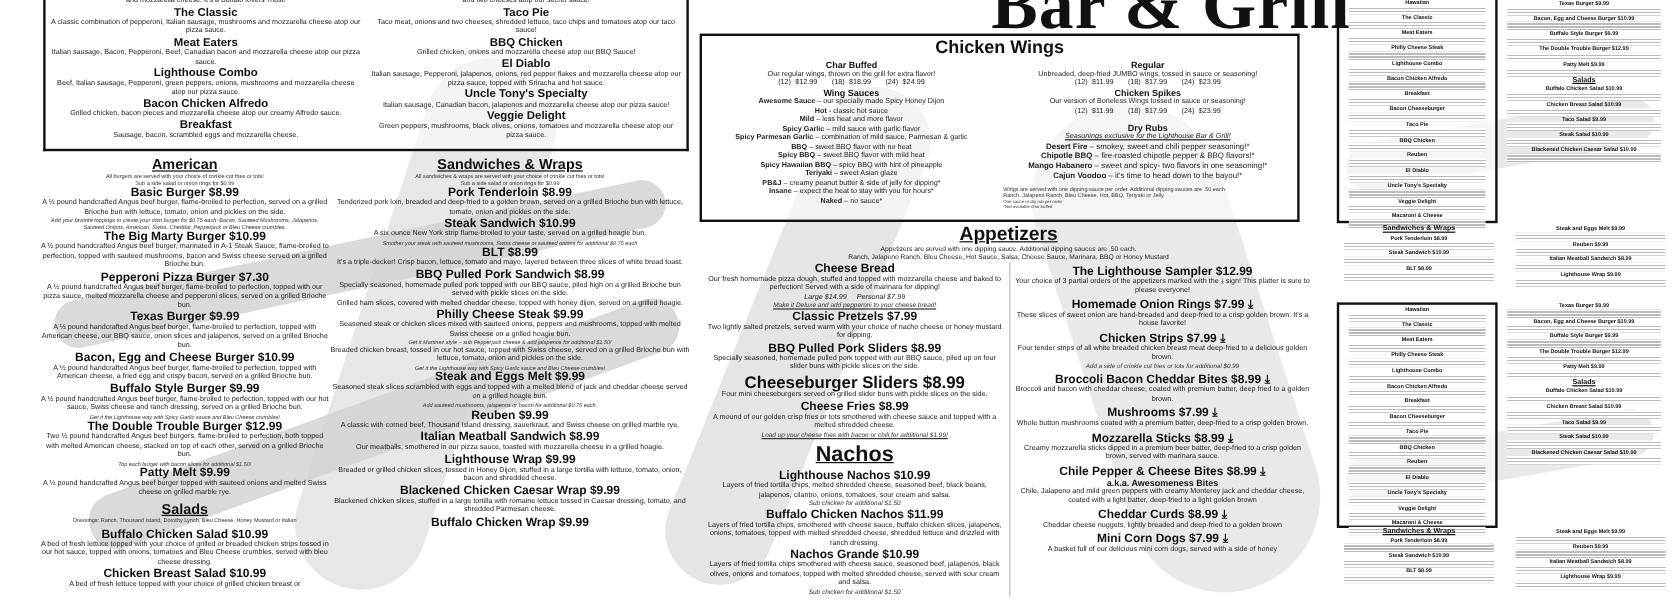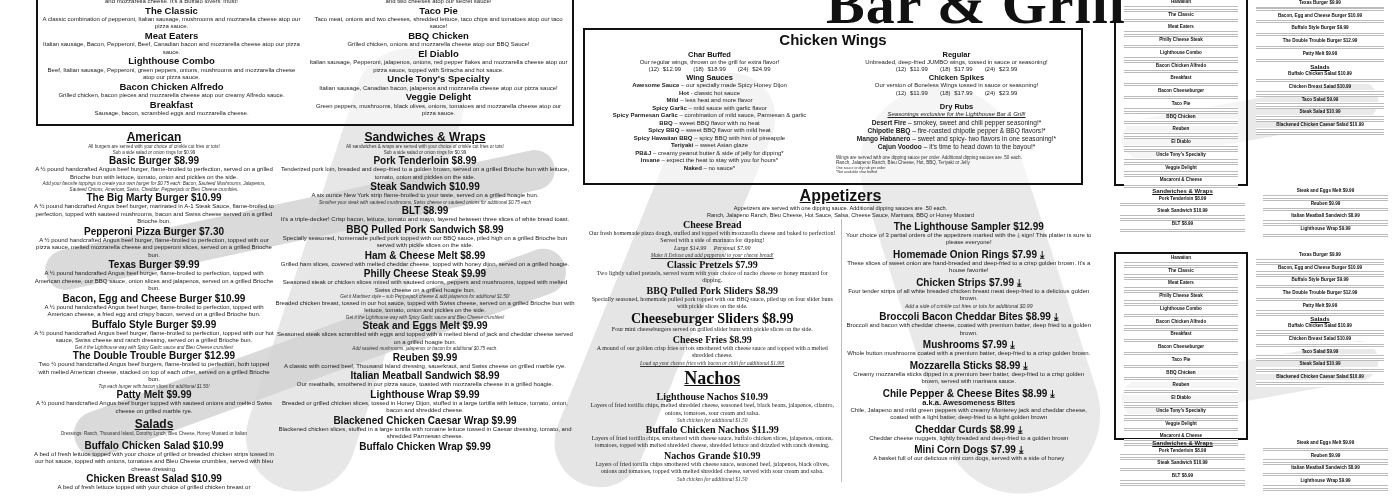--- a/index.html
+++ b/index.html
@@ -101,21 +101,20 @@
     <div class="n2">Sub a side salad or onion rings for $0.99</div>
     <div class="it" style="font-size: 10px;">Pork Tenderloin $8.99</div>
     <div class="d">Tenderized pork loin, breaded and deep-fried to a golden brown, served on a grilled Brioche bun with lettuce, tomato, onion and pickles on the side.</div>
     <div class="it" style="font-size: 10px;">Steak Sandwich $10.99</div>
     <div class="d">A six ounce New York strip flame-broiled to your taste, served on a grilled hoagie bun.</div>
     <div class="n">Smother your steak with sauteed mushrooms, Swiss cheese or sauteed onions for additional $0.75 each</div>
     <div class="it" style="font-size: 10px;">BLT $8.99</div>
     <div class="d">It's a triple-decker! Crisp bacon, lettuce, tomato and mayo, layered between three slices of white bread toast.</div>
     <div class="it" style="font-size: 10px;">BBQ Pulled Pork Sandwich $8.99</div>
     <div class="d">Specially seasoned, homemade pulled pork topped with our BBQ sauce, piled high on a grilled Brioche bun served with pickle slices on the side.</div>
-    <div class="it" style="font-size: 10px;">Ham &amp; Cheese Melt $8.99</div>
     <div class="d">Grilled ham slices, covered with melted cheddar cheese, topped with honey dijon, served on a grilled hoagie.</div>
     <div class="it" style="font-size: 10px;">Philly Cheese Steak $9.99</div>
     <div class="d">Seasoned steak or chicken slices mixed with sauteed onions, peppers and mushrooms, topped with melted Swiss cheese on a grilled hoagie bun.</div>
     <div class="n">Get it Martinez style – sub Pepperjack cheese &amp; add jalapenos for additional $1.50!</div>
     <div class="d">Breaded chicken breast, tossed in our hot sauce, topped with Swiss cheese, served on a grilled Brioche bun with lettuce, tomato, onion and pickles on the side.</div>
     <div class="n">Get it the Lighthouse way with Spicy Garlic sauce and Bleu Cheese crumbles!</div>
     <div class="it" style="font-size: 10px;">Steak and Eggs Melt $9.99</div>
     <div class="d">Seasoned steak slices scrambled with eggs and topped with a melted blend of jack and cheddar cheese served on a grilled hoagie bun.</div>
     <div class="n">Add sauteed mushrooms, jalapenos or bacon for additional $0.75 each.</div>
     <div class="it" style="font-size: 10px;">Reuben $9.99</div>
@@ -171,21 +170,21 @@
         </div>
       </div>
     </div>
   </div>
 
 <div class="col" id="appetizers" style="left:588px;top:187px;width:505px;">
     <div class="h1" style="font-size: 16px;">Appetizers</div>
     <div class="d" style="font-size: 5.6px;">Appetizers are served with one dipping sauce. Additional dipping sauces are .50 each.</div>
     <div class="d" style="font-size: 5.6px;">Ranch, Jalapeno Ranch, Bleu Cheese, Hot Sauce, Salsa, Cheese Sauce, Marinara, BBQ or Honey Mustard</div>
     <div style="display: flex; gap: 4px;">
-      <div style="flex: 1 1 0%; font-family: Liberation Serif, serif;">
+      <div style="flex: 1 1 0%;">
         <div class="it" style="font-size: 10px;">Cheese Bread</div>
         <div class="d">Our fresh homemade pizza dough, stuffed and topped with mozzarella cheese and baked to perfection! Served with a side of marinara for dipping!</div>
         <div class="d" style="font-style: italic; white-space: pre;">Large $14.99     Personal $7.99</div>
         <div class="n" style="font-size: 5.4px; text-decoration: underline;">Make it Deluxe and add pepperoni to your cheese bread!</div>
         <div class="it" style="font-size: 10px;">Classic Pretzels $7.99</div>
         <div class="d">Two lightly salted pretzels, served warm with your choice of nacho cheese or honey mustard for dipping.</div>
         <div class="it" style="font-size: 10px;">BBQ Pulled Pork Sliders $8.99</div>
         <div class="d">Specially seasoned, homemade pulled pork topped with our BBQ sauce, piled up on four slider buns with pickle slices on the side.</div>
         <div class="it" style="font-size: 14px;">Cheeseburger Sliders $8.99</div>
         <div class="d">Four mini cheeseburgers served on grilled slider buns with pickle slices on the side.</div>

